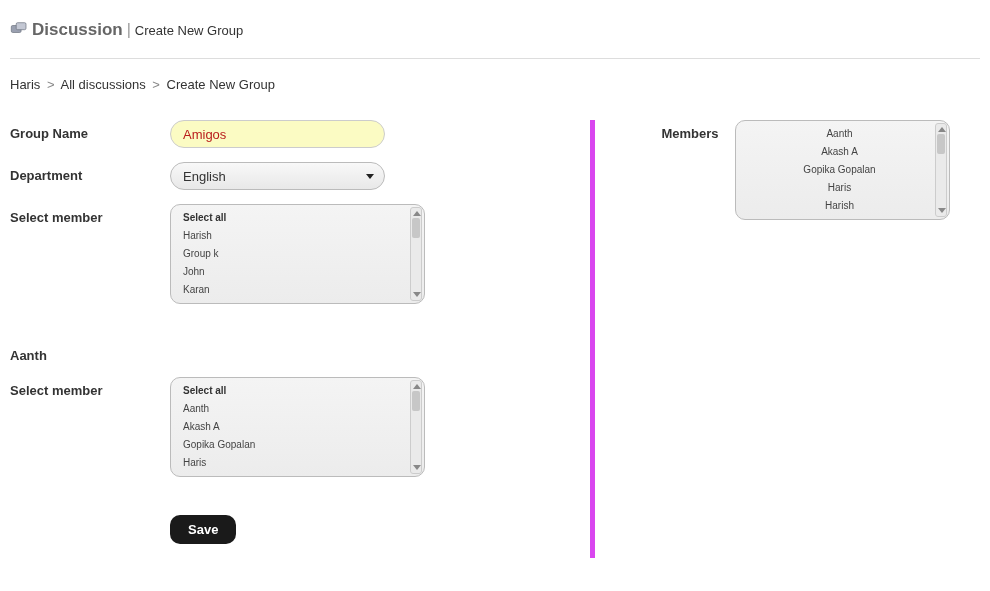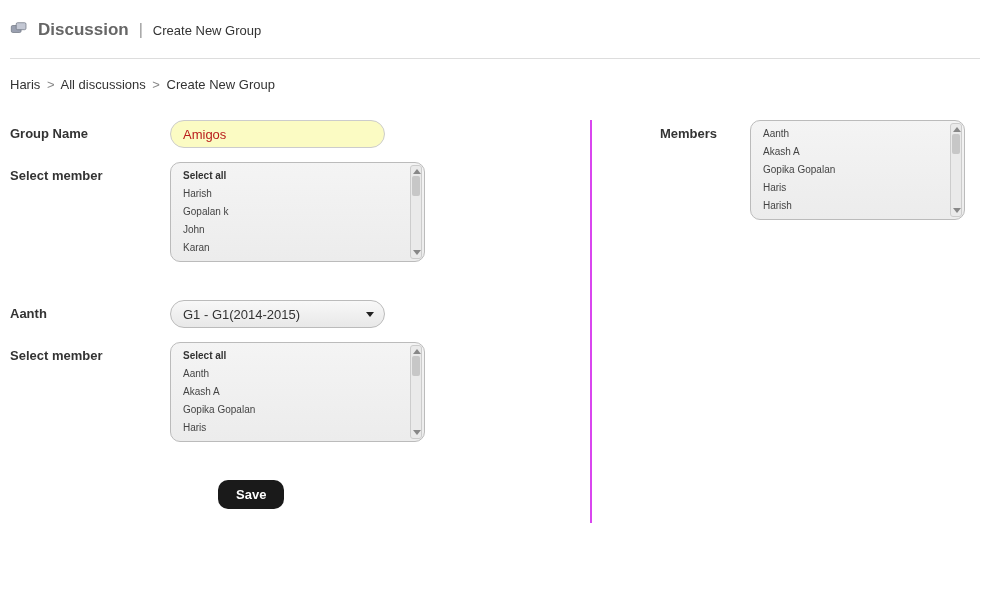--- a/index.html
+++ b/index.html
@@ -7,21 +7,21 @@
       font-family: Arial, Helvetica, sans-serif;
       font-size: 13px;
       color: #333;
       background: #fff;
       width: 990px;
       padding: 20px 10px;
     }
     .header {
       display: flex;
       align-items: center;
-      gap: 10px;
+      gap: 4px;
       padding: 0 0 18px 0;
       border-bottom: 1px solid #ddd;
     }
     .header-icon {
       width: 18px;
       height: 14px;
     }
     .header-title {
       font-size: 17px;
       font-weight: bold;
@@ -46,23 +46,24 @@
     .breadcrumb .sep { color: #888; margin: 0 3px; }
     .breadcrumb .current { color: #333; }
     .content {
       display: flex;
     }
     .col-left {
       width: 580px;
       padding-right: 10px;
     }
     .col-right {
-      border-left: 2px solid #d946ef;
-      padding-left: 68px;
+      border-left: 5px solid #d946ef;
+      padding-left: 50px;
       flex: 1;
+      text-align: center;
     }
     .form-row {
       display: flex;
       align-items: flex-start;
       margin-bottom: 14px;
     }
     .form-label {
       width: 160px;
       font-weight: bold;
       font-size: 13px;
@@ -149,21 +150,20 @@
     .save-btn {
       display: inline-block;
       background: #1a1a1a;
       color: #fff;
       font-weight: bold;
       font-size: 13px;
       padding: 7px 18px;
       border-radius: 10px;
       border: none;
       cursor: pointer;
-      margin-left: 48px;
     }
   </style>
 </head>
 <body>
 
 <div class="header">
   <span>
     <svg class="header-icon" viewBox="0 0 24 20">
       <rect x="1" y="5" width="14" height="10" rx="2" fill="#9aa0b0" stroke="#6d7280" stroke-width="1"></rect>
       <rect x="8" y="1" width="14" height="10" rx="2" fill="#c4c8d4" stroke="#6d7280" stroke-width="1"></rect>
@@ -183,47 +183,50 @@
 </div>
 
 <div class="content">
   <div class="col-left">
 
     <div class="form-row">
       <div class="form-label">Group Name</div>
       <input class="txt-input" type="text" value="Amigos" style="">
     </div>
 
+    <div class="form-row">
+      <div class="form-label">Department</div>
+      <div class="select-wrap">
+        <span>English</span>
+        <span class="caret"></span>
+      </div>
+    </div>
 
     <div class="form-row">
       <div class="form-label">Select member</div>
       <div class="multi-list">
         <div class="multi-list-inner">
           <div class="multi-item bold">Select all</div>
           <div class="multi-item">Harish</div>
-          <div class="multi-item">Gopalan k</div>
+          <div class="multi-item">Group k</div>
           <div class="multi-item">John</div>
           <div class="multi-item">Karan</div>
         </div>
         <div class="scroll-track">
           <div class="scroll-arrow up"></div>
           <div class="scroll-thumb"></div>
           <div class="scroll-arrow down"></div>
         </div>
       </div>
     </div>
 
     <div class="spacer"></div>
 
     <div class="form-row">
       <div class="form-label">Aanth</div>
-      <div class="select-wrap">
-        <span>G1 - G1(2014-2015)</span>
-        <span class="caret"></span>
-      </div>
     </div>
 
     <div class="form-row">
       <div class="form-label">Select member</div>
       <div class="multi-list">
         <div class="multi-list-inner">
           <div class="multi-item bold">Select all</div>
           <div class="multi-item">Aanth</div>
           <div class="multi-item">Akash A</div>
           <div class="multi-item">Gopika Gopalan</div>

